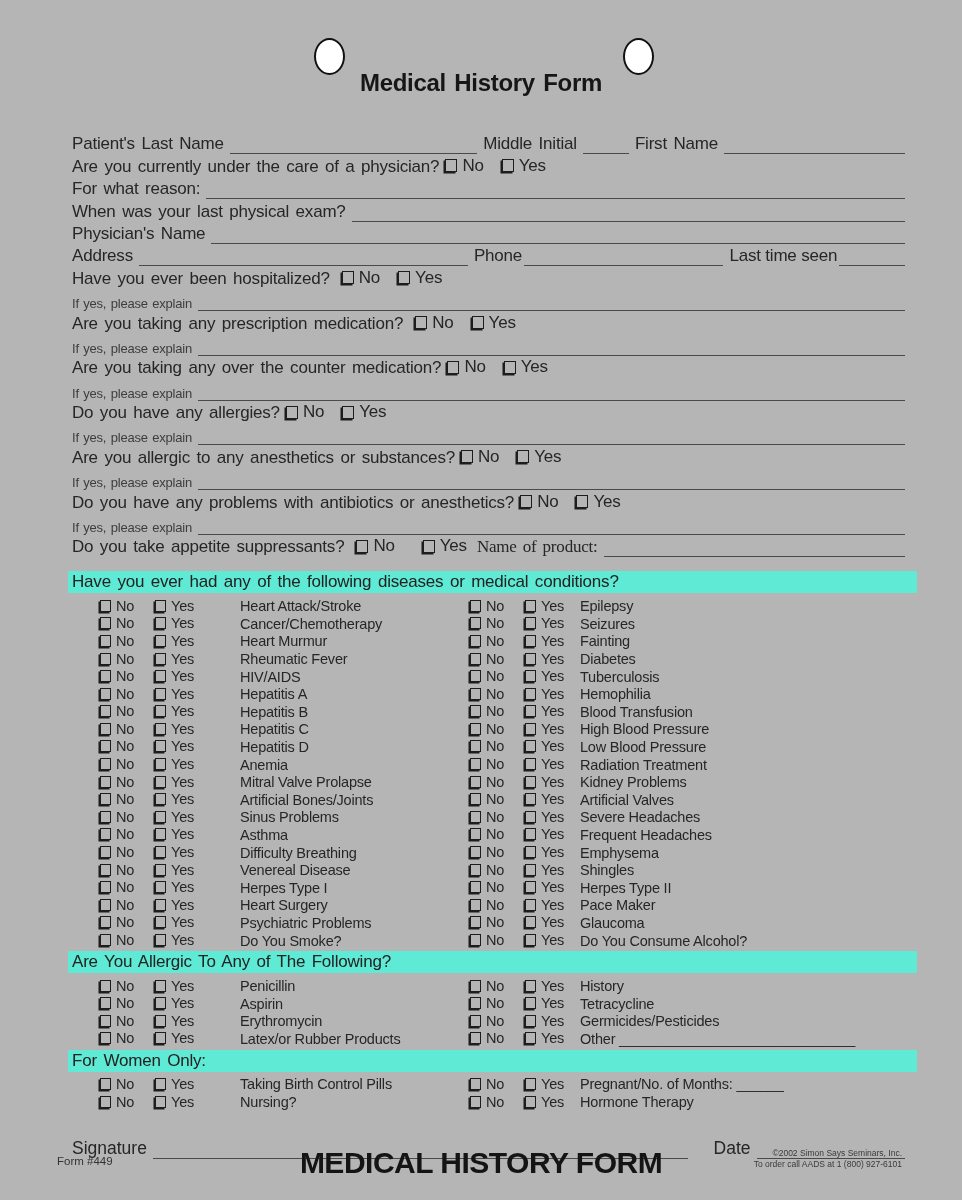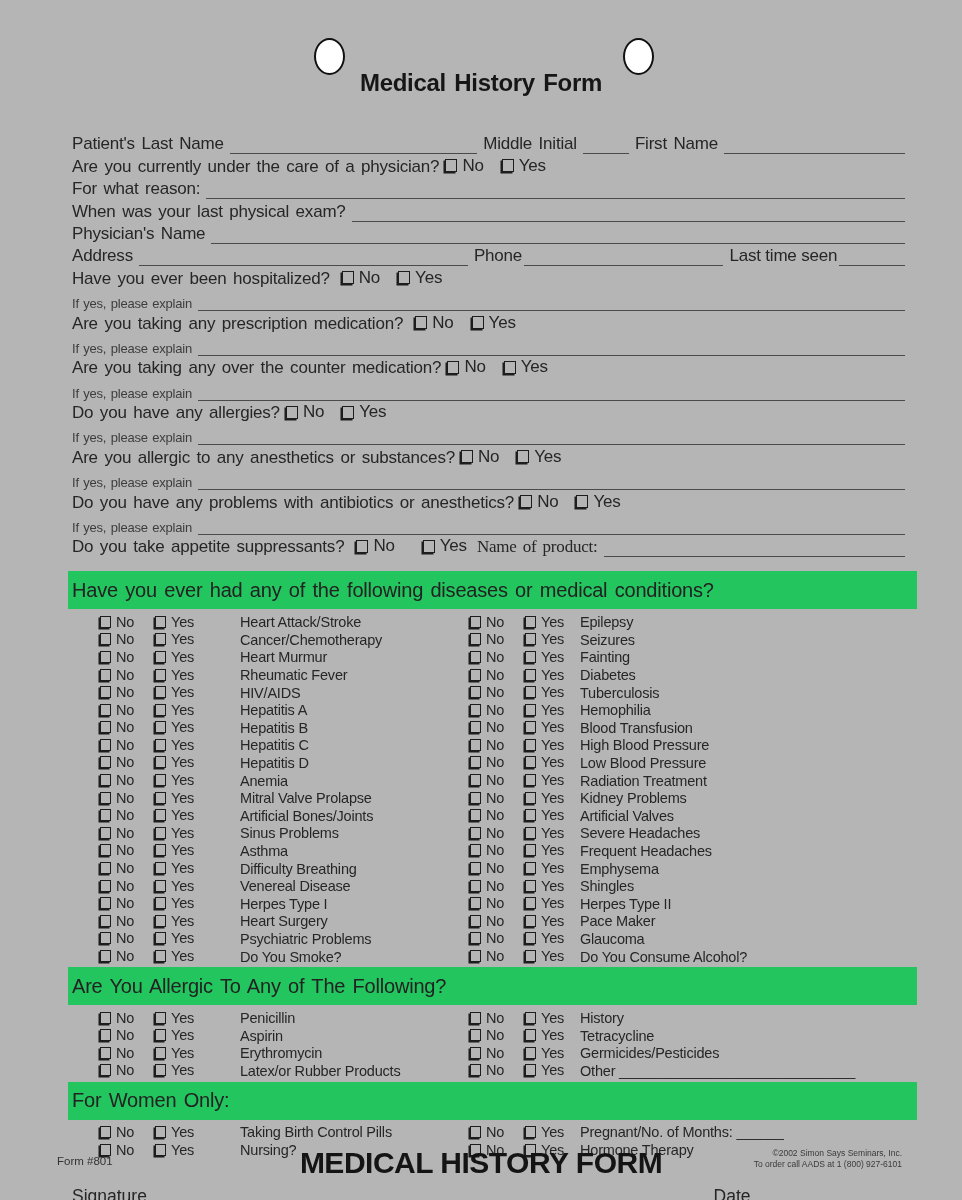--- a/index.html
+++ b/index.html
@@ -44,22 +44,22 @@
     border:1.7px solid #1d1d1d;
     box-shadow:-1.5px 1.5px 0 0 #1d1d1d;
     background:#b5b5b5;margin-right:5px;
   }
   .cbg{display:inline-flex;align-items:center;padding-bottom:1px;flex:0 0 auto;}
   .qline .cbg{margin-left:12px;}
   .qline .cbg + .cbg{margin-left:18px;}
   .nm-lbl{margin-left:10px;font-family:Liberation Serif, serif;}
   
   .band{
-    height:38px;background:#22c55e;display:flex;align-items:center;
-    font-size:20px;letter-spacing:-0.2px;word-spacing:2px;color:#222;
+    height:22px;background:#5eead4;display:flex;align-items:center;
+    font-size:17px;letter-spacing:-0.2px;word-spacing:2px;color:#222;
     margin-left:-4px;margin-right:-12px;padding-left:4px;
   }
   .band-diseases{margin-top:14px;}
   .band-mid{margin-top:2px;}
   
   .dg{margin-top:4px;}
   .dg-row{display:flex;align-items:center;height:17.6px;font-size:14.5px;letter-spacing:-0.2px;white-space:nowrap;}
   .dg-half{display:flex;align-items:center;}
   .dg-left{width:398px;padding-left:28px;box-sizing:border-box;flex:0 0 auto;}
   .dg-right{flex:1 1 auto;}
@@ -928,20 +928,20 @@
 
     <div class="sigline">
       <span class="lbl">Signature</span>
       <span class="ul sig-ul"></span>
       <span class="lbl date-lbl">Date</span>
       <span class="ul date-ul"></span>
     </div>
 
   </div>
 
-  <div class="footer-formno">Form #801</div>
+  <div class="footer-formno">Form #449</div>
   <div class="footer-title">MEDICAL HISTORY FORM</div>
   <div class="footer-copy">
     <div>©2002 Simon Says Seminars, Inc.</div>
     <div>To order call AADS at  1 (800) 927-6101</div>
   </div>
 
 </div>
 
 </body></html>

